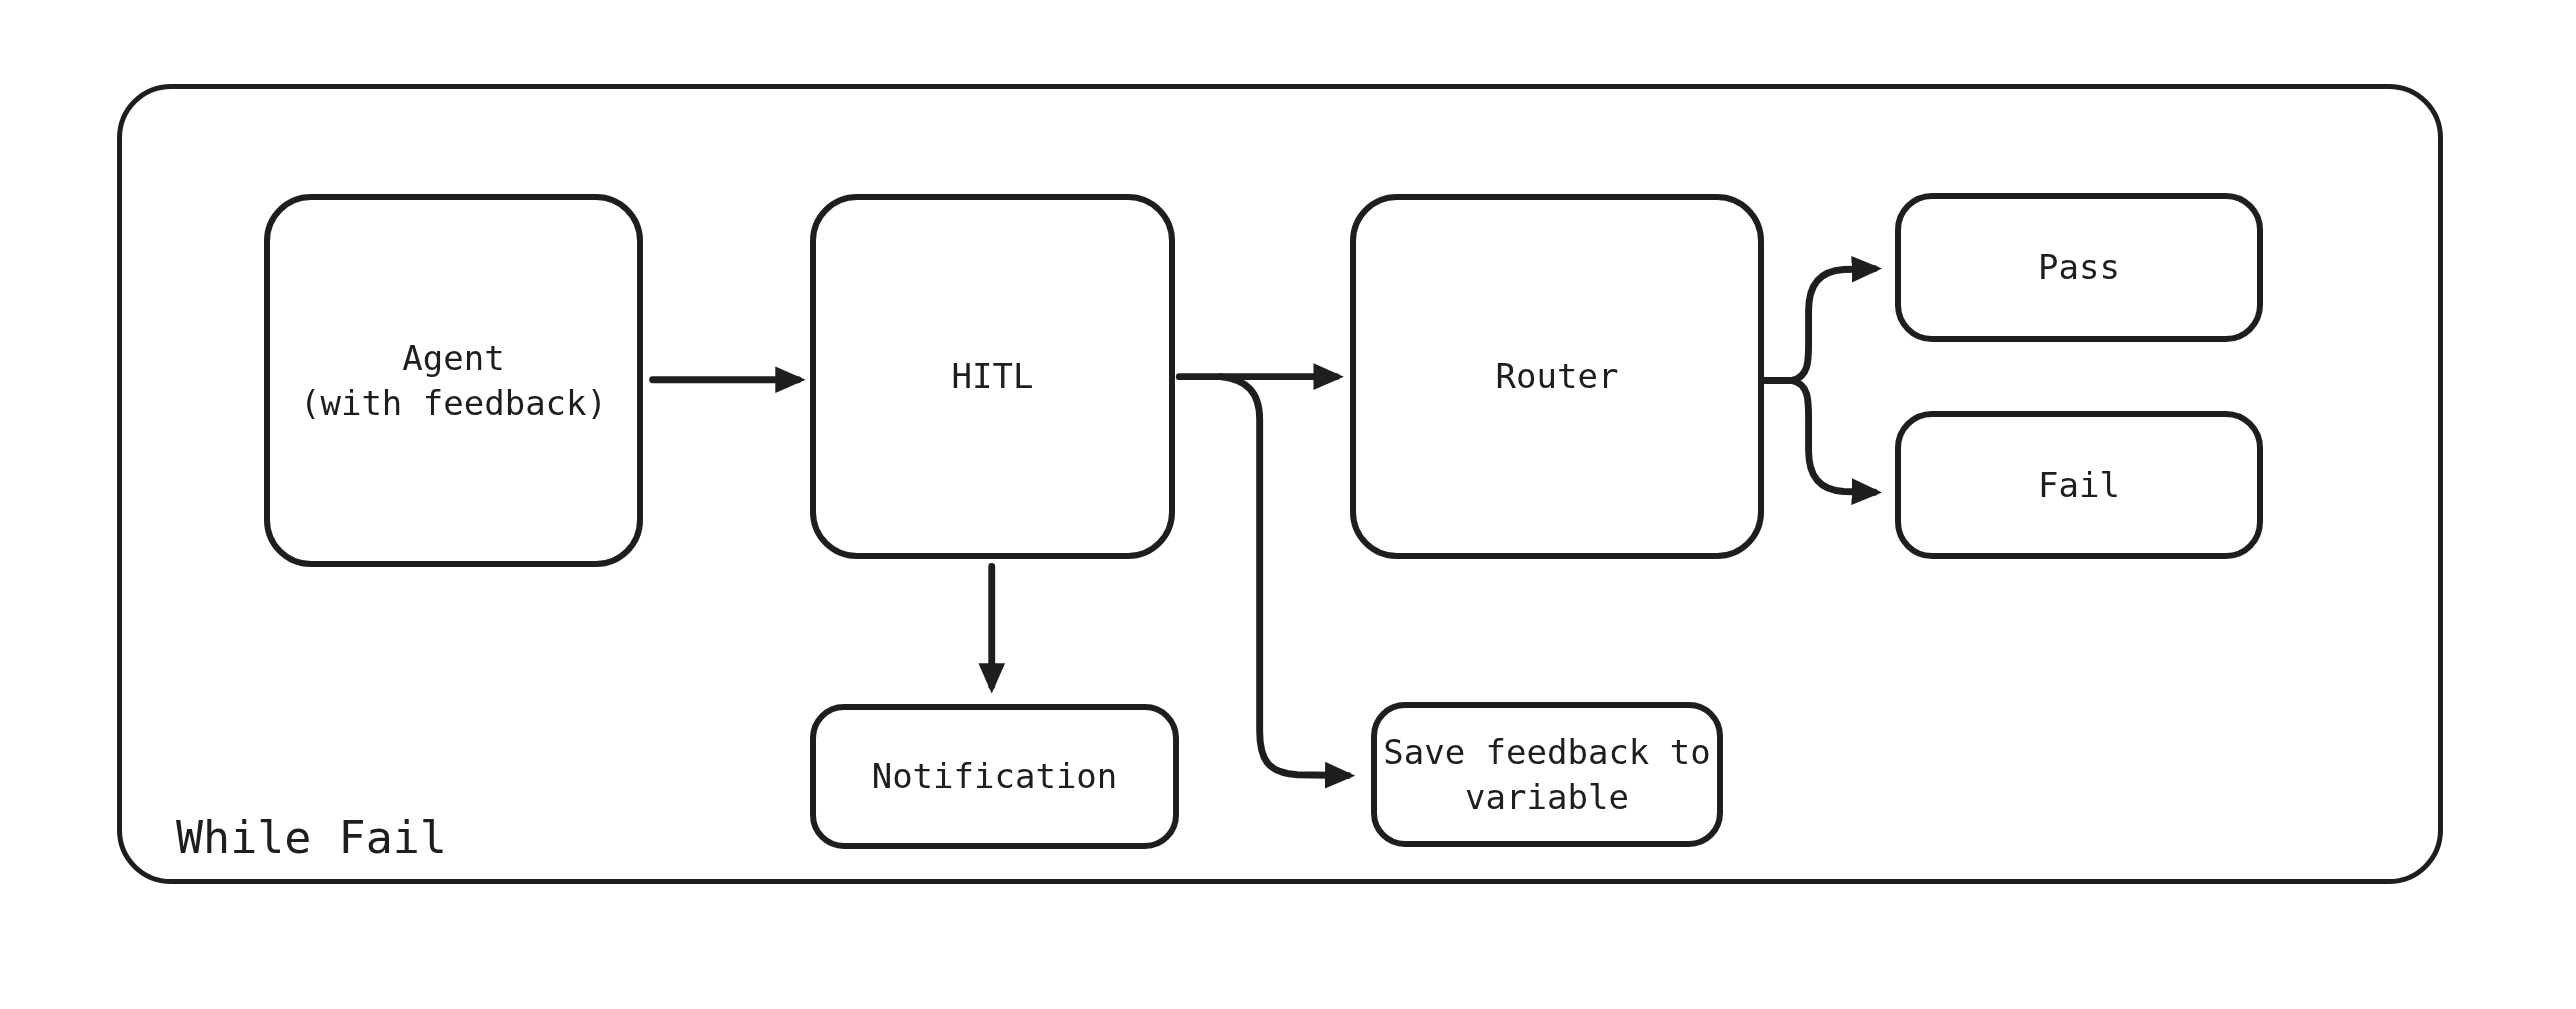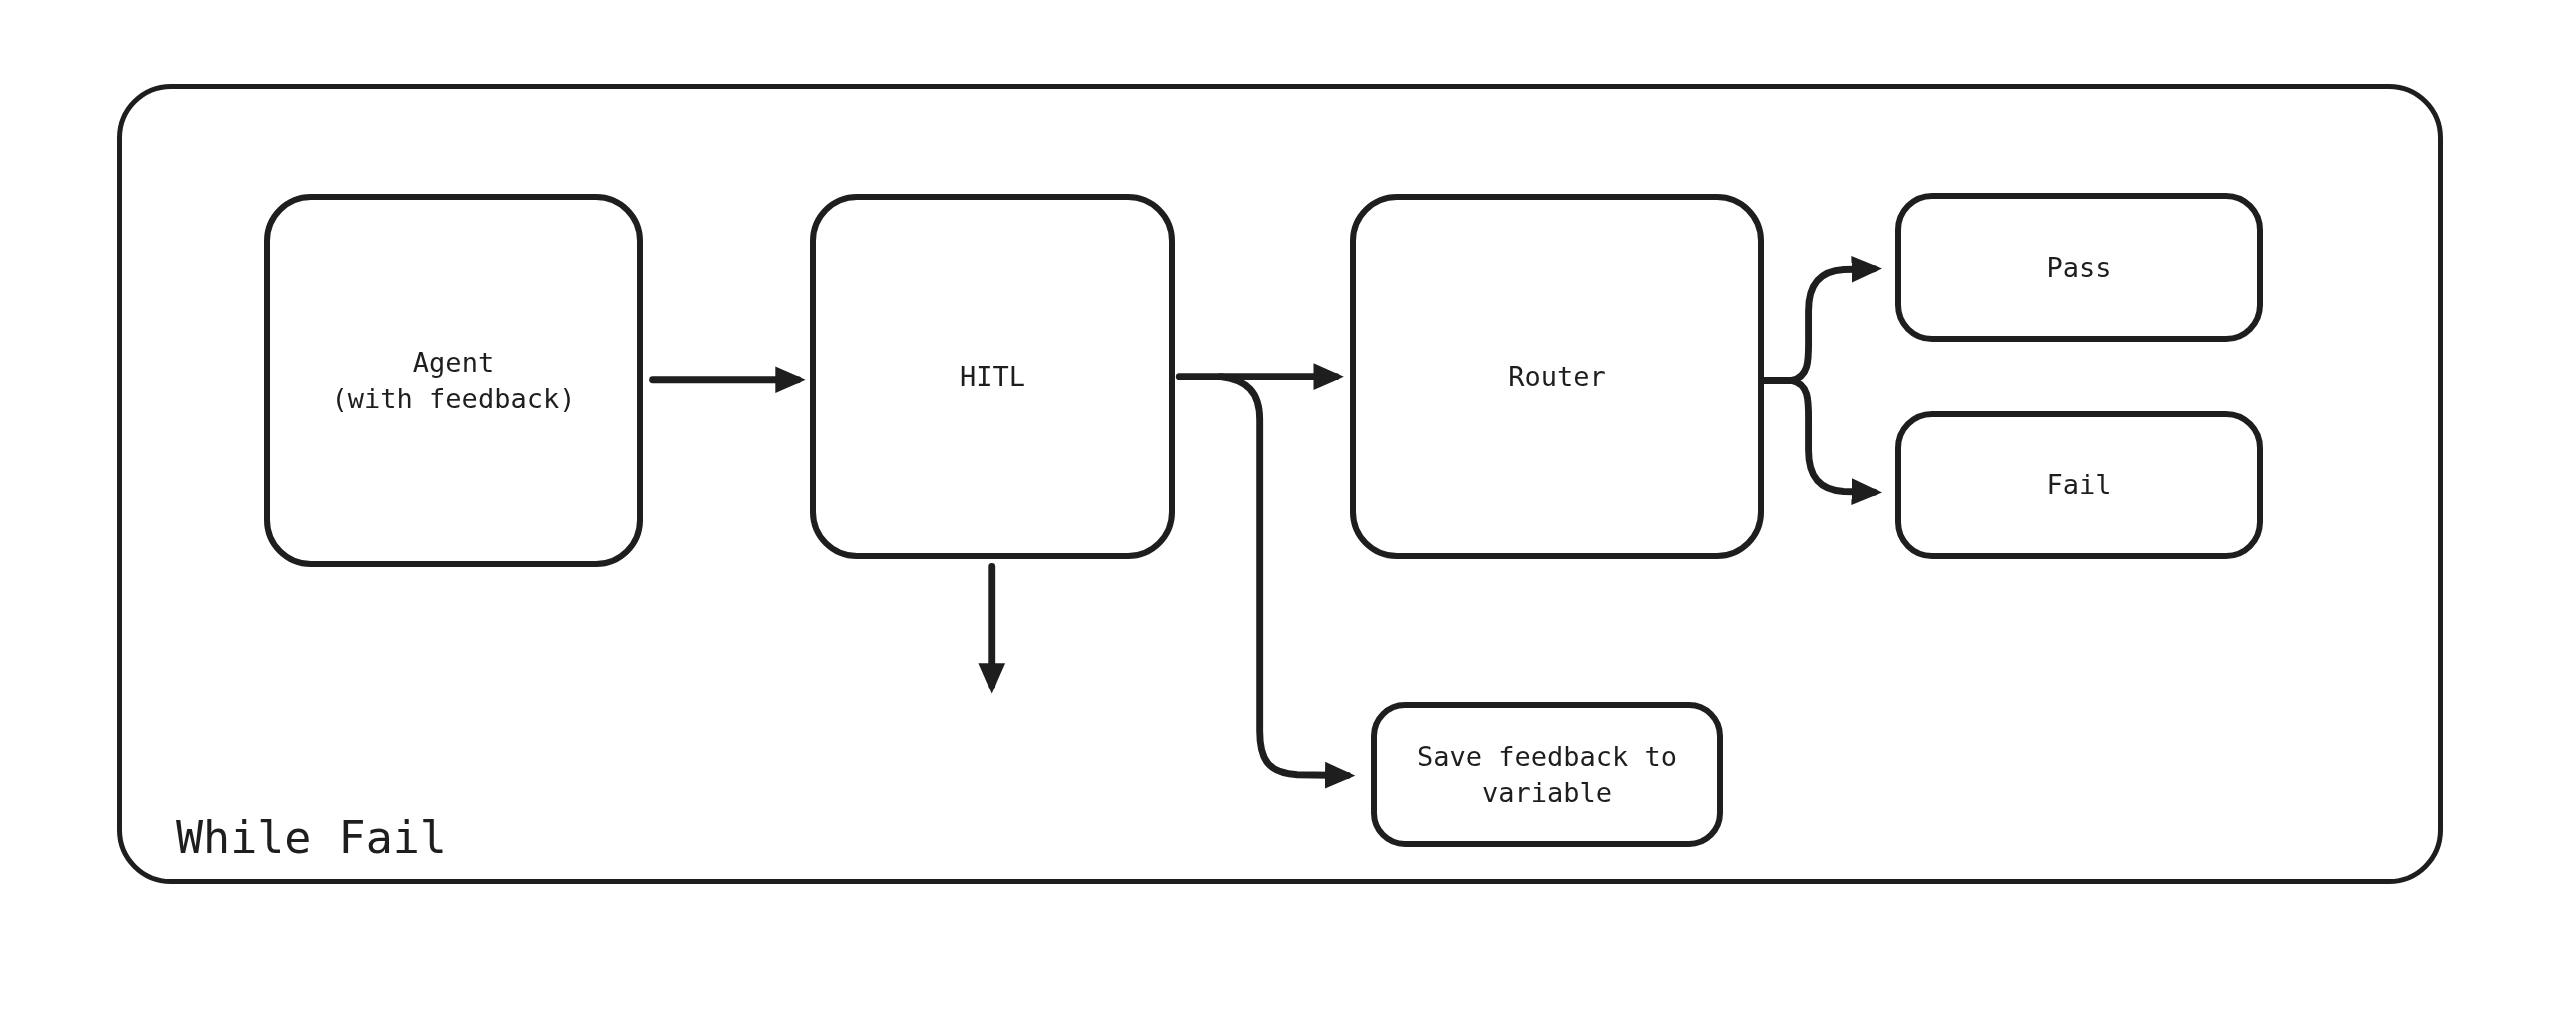--- a/index.html
+++ b/index.html
@@ -50,21 +50,21 @@
   .node{
     position:absolute;
     box-sizing:border-box;
     border:6.1px solid var(--stroke);
     background:var(--background);
     display:flex;
     align-items:center;
     justify-content:center;
   }
   .node-label{
-    font-size:27px;
+    font-size:34px;
     line-height:1.32;
     text-align:center;
     white-space:pre-line;
     color:var(--text);
   }
   .node-agent        {left:264px; top:194px; width:379px; height:373px; border-radius:47px;}
   .node-hitl         {left:810px;top:194px; width:365px; height:365px; border-radius:47px;}
   .node-router       {left:1350px;top:194px; width:414px; height:365px; border-radius:47px;}
   .node-pass         {left:1895px;top:193px; width:368px; height:149px; border-radius:37px;}
   .node-fail         {left:1895px;top:411px; width:368px; height:148px; border-radius:37px;}
@@ -124,20 +124,23 @@
   </div>
 
   <div class="node node-pass">
     <span class="node-label">Pass</span>
   </div>
 
   <div class="node node-fail">
     <span class="node-label">Fail</span>
   </div>
 
+  <div class="node node-notification">
+    <span class="node-label">Notification</span>
+  </div>
 
   <div class="node node-save">
     <span class="node-label">Save feedback to
 variable</span>
   </div>
 
 </div>
 
 
 </body></html>

